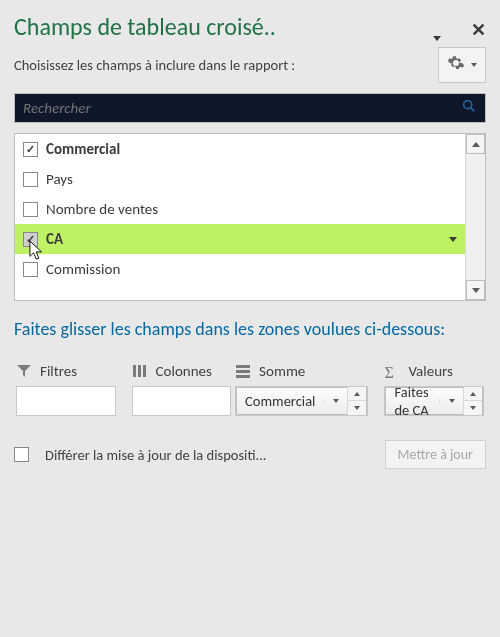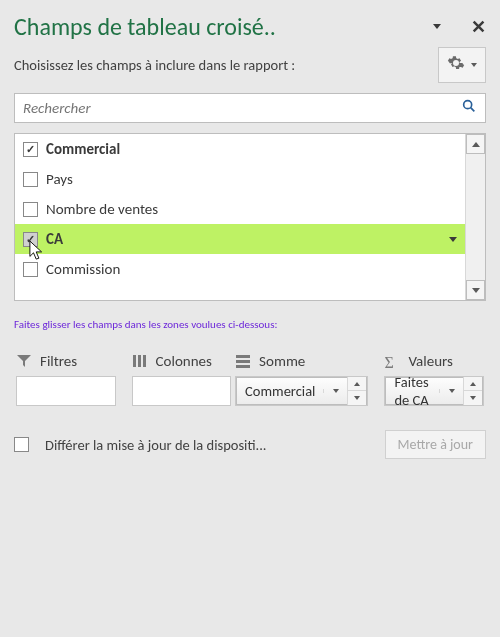--- a/index.html
+++ b/index.html
@@ -1,50 +1,50 @@
 <!DOCTYPE html>
 <html><head>
 <meta charset="utf-8">
 <style>
   * { box-sizing: border-box; margin: 0; padding: 0; font-family: "Segoe UI", Calibri, sans-serif; }
   body { background: #e8e8e8; width: 500px; height: 637px; padding: 12px 14px; color: #3a3a3a; }
 
-  .header-row { display: flex; align-items: center; margin-bottom: 4px; }
+  .header-row { display: flex; align-items: flex-end; margin-bottom: 4px; }
   .title { color: #217346; font-size: 24px; font-weight: 400; flex: 1; white-space: nowrap; overflow: hidden; }
   .title-drop { width:0; height:0; border-left:4px solid transparent; border-right:4px solid transparent; border-top:5px solid #3a3a3a; margin-left: 14px; cursor:pointer;}
   .close-x { font-size: 18px; color: #3a3a3a; margin-left: 30px; cursor:pointer; font-weight:bold;}
 
   .subrow { display:flex; align-items:center; margin: 6px 0 10px 0; }
   .instruct { font-size: 14.5px; color: #424242; flex:1; }
   .gear-btn { border:1px solid #c8c8c8; background:#f3f3f3; padding:6px 8px; display:flex; align-items:center; gap:6px; cursor:pointer;}
   .gear-svg { width:18px; height:18px; }
   .mini-drop { width:0;height:0;border-left:3px solid transparent;border-right:3px solid transparent;border-top:4px solid #5a5a5a;}
 
-  .search-box { display:flex; align-items:center; border:1px solid #bdbdbd; background:#ffffff; padding:4px 8px; margin-bottom:10px;}
+  .search-box { display:flex; align-items:center; border:1px solid #bdbdbd; background:#0f172a; padding:4px 8px; margin-bottom:10px;}
   .search-input { flex:1; border:none; outline:none; font-size:15px; color:#888; font-style:italic; background:transparent;}
   .mag { color:#2a6099; font-size:16px; cursor:pointer;}
 
   .field-list { border:1px solid #bdbdbd; background:#fff; position:relative; height:168px; }
   .field-rows { position:absolute; top:0; left:0; right:20px; bottom:0;}
   .field-row { display:flex; align-items:center; padding:4px 8px; font-size:15px; gap:8px; height:30px; position:relative;}
   .field-row.sel { background:#bef264; font-weight:bold;}
   .field-row.bold { font-weight:bold; }
   .chk { width:15px; height:15px; border:1px solid #888; background:#fff; display:flex; align-items:center; justify-content:center; font-size:11px; color:#3a3a3a; cursor:pointer; flex-shrink:0;}
   .chk.checked::after { content:"✓"; }
   .chk.gray { background:#d0d0d0; }
   .row-drop { width:0;height:0;border-left:4px solid transparent;border-right:4px solid transparent;border-top:5px solid #3a3a3a; margin-left:auto; cursor:pointer;}
   .scroll-col { position:absolute; right:0; top:0; bottom:0; width:20px; background:#f0f0f0; border-left:1px solid #d8d8d8; display:flex; flex-direction:column;}
   .scroll-btn { height:20px; border:1px solid #bdbdbd; background:#f5f5f5; display:flex; align-items:center; justify-content:center; cursor:pointer;}
   .tri-up { width:0;height:0;border-left:4px solid transparent;border-right:4px solid transparent;border-bottom:5px solid #5a5a5a;}
   .tri-dn { width:0;height:0;border-left:4px solid transparent;border-right:4px solid transparent;border-top:5px solid #5a5a5a;}
   .scroll-track { flex:1; }
 
   .cursor-arrow { position:absolute; width:18px; height:22px; pointer-events:none;}
 
-  .drag-instruct { font-size:11px; color:#6d28d9; margin:16px 0 10px 0; line-height:1.4;}
+  .drag-instruct { font-size:18px; color:#0369a1; margin:16px 0 10px 0; line-height:1.4;}
 
   .zones { display:grid; grid-template-columns:1fr 1fr 1fr 1fr; gap:0; }
   .zone { padding:6px 2px 10px 2px; }
   .zone:nth-child(odd){ padding-right:8px; }
   .zone:nth-child(even){ padding-left:8px; }
   .zone-header { display:flex; align-items:center; gap:8px; font-size:15px; color:#424242; padding:4px 0 6px 0;}
   .zone-icon { width:16px; height:14px; color:#7a7a7a; }
   .drop-well { background:#fff; border:1px solid #c8c8c8; min-height:30px; padding:0;}
   .pill { display:flex; align-items:center; border:1px solid #bdbdbd; background:linear-gradient(#fdfdfd,#ececec); height:28px; margin:0; }
   .pill-text { flex:1; padding:0 8px; font-size:14.5px; color:#333;}

